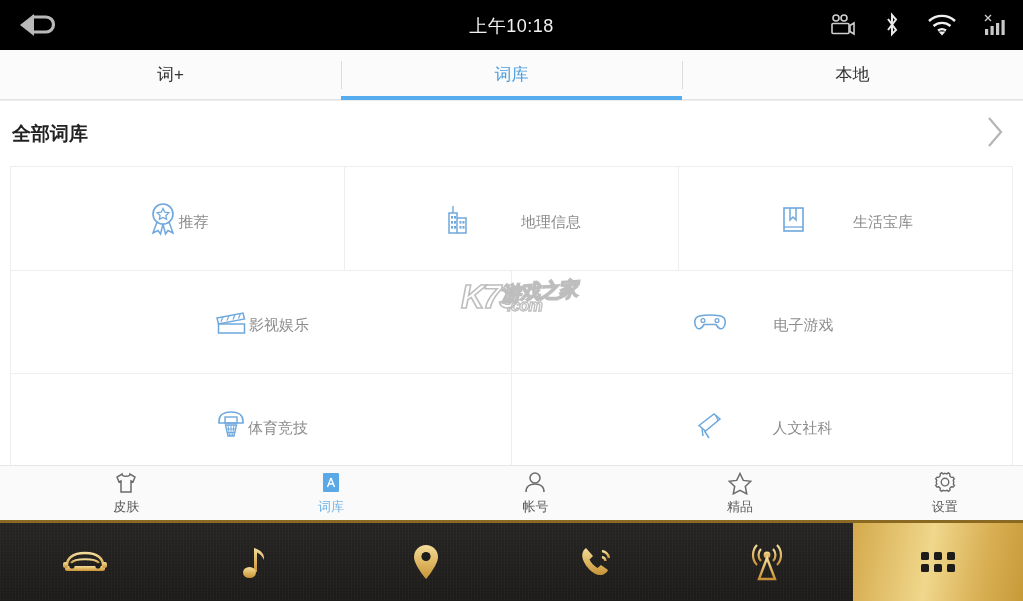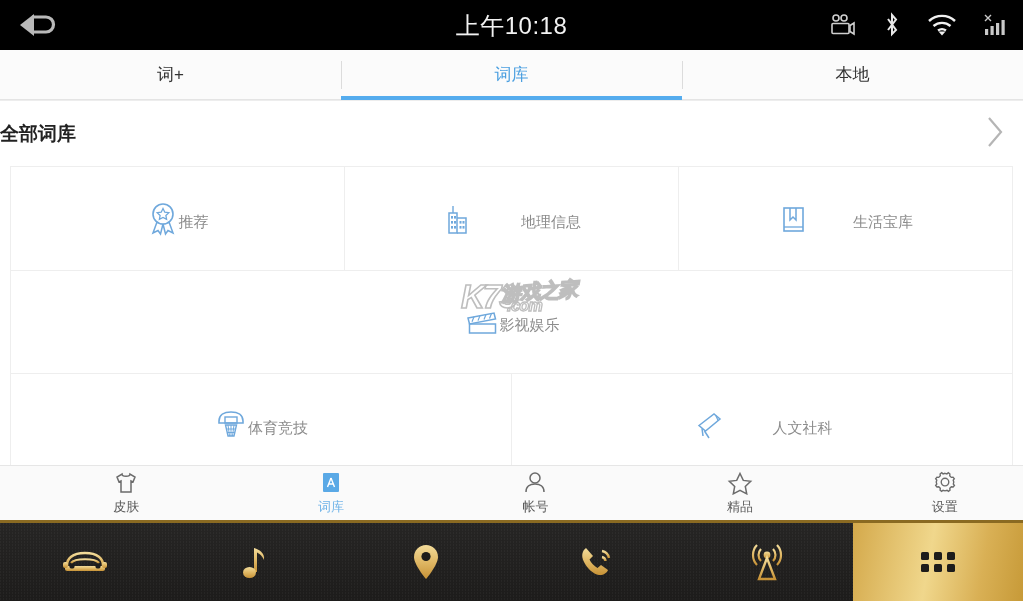--- a/index.html
+++ b/index.html
@@ -19,21 +19,21 @@
     display: flex; align-items: center;
   }
   .sb-back {
     width: 70px; height: 50px;
     display: flex; align-items: center; justify-content: center;
     padding-left: 8px;
   }
   .sb-time {
     position: absolute; left: 0; right: 0; top: 0; height: 52px;
     display: flex; align-items: center; justify-content: center;
-    color: #f2f2f2; font-size: 24px; letter-spacing: .5px;
+    color: #f2f2f2; font-size: 18px; letter-spacing: .5px;
     pointer-events: none;
   }
   .sb-icons {
     position: absolute; right: 14px; top: 0; height: 50px;
     display: flex; align-items: center; gap: 26px;
   }
   .sb-icons .si { display: flex; align-items: center; justify-content: center; }
 
   
   .tabs {
@@ -60,21 +60,21 @@
 
   
   .section-head {
     position: absolute; top: 100px; left: 0;
     width: 1023px; height: 66px;
     background: #ffffff;
     display: flex; align-items: center;
     border-top: 1px solid #ededed;
   }
   .section-head .sh-title {
-    font-size: 19px; color: #222222; font-weight: bold;
+    margin-left: 12px; font-size: 19px; color: #222222; font-weight: bold;
   }
   .section-head .sh-chevron {
     position: absolute; right: 18px; top: 50%; transform: translateY(-50%);
   }
 
   
   .gridwrap {
     position: absolute; top: 166px; left: 10px;
     width: 1003px; height: 299px;
     background: #ffffff;
@@ -284,20 +284,30 @@
       <div class="cell">
         <span class="ci">
           <svg width="36" height="30" viewBox="0 0 36 30">
             <path d="M4 11 L30 6 L31.5 12 L5.5 17 Z" fill="none" stroke="#6fa8dc" stroke-width="1.5"></path>
             <path d="M10 9.8 L8 14.8 M16 8.6 L14 13.6 M22 7.5 L20 12.5 M27.5 6.5 L25.5 11.5" stroke="#6fa8dc" stroke-width="1.2"></path>
             <path d="M5.5 17 L31.5 17 L31.5 26 L5.5 26 Z" fill="none" stroke="#6fa8dc" stroke-width="1.5"></path>
           </svg>
         </span>
         <span class="cl">影视娱乐</span>
       </div>
+      <div class="cell">
+        <span class="ci">
+          <svg width="38" height="26" viewBox="0 0 38 26">
+            <path d="M19 6 C13 6 7 6.5 5 9 C3 11.5 3.5 17 6 19 C8.5 21 11 19 13 15.5 L25 15.5 C27 19 29.5 21 32 19 C34.5 17 35 11.5 33 9 C31 6.5 25 6 19 6 Z" fill="none" stroke="#6fa8dc" stroke-width="1.6"></path>
+            <circle cx="12" cy="11.5" r="1.9" fill="none" stroke="#6fa8dc" stroke-width="1.3"></circle>
+            <circle cx="26" cy="11.5" r="1.9" fill="none" stroke="#6fa8dc" stroke-width="1.3"></circle>
+          </svg>
+        </span>
+        <span class="cl">电子游戏</span>
+      </div>
     </div>
 
     <div class="grid-row">
       <div class="cell">
         <span class="ci">
           <svg width="34" height="32" viewBox="0 0 34 32">
             <path d="M5 12 C5 6 10 3 17 3 C24 3 29 6 29 12 L29 14 L5 14 Z" fill="none" stroke="#6fa8dc" stroke-width="1.6"></path>
             <rect x="11" y="8" width="12" height="6" fill="none" stroke="#6fa8dc" stroke-width="1.4"></rect>
             <path d="M11.5 16 L22.5 16 L20 27 L14 27 Z" fill="none" stroke="#6fa8dc" stroke-width="1.4"></path>
             <path d="M14 16 L15.5 27 M17 16 L17 27 M20 16 L18.5 27 M12.5 20 L21.5 20 M13.4 23.5 L20.6 23.5" stroke="#6fa8dc" stroke-width="1"></path>

